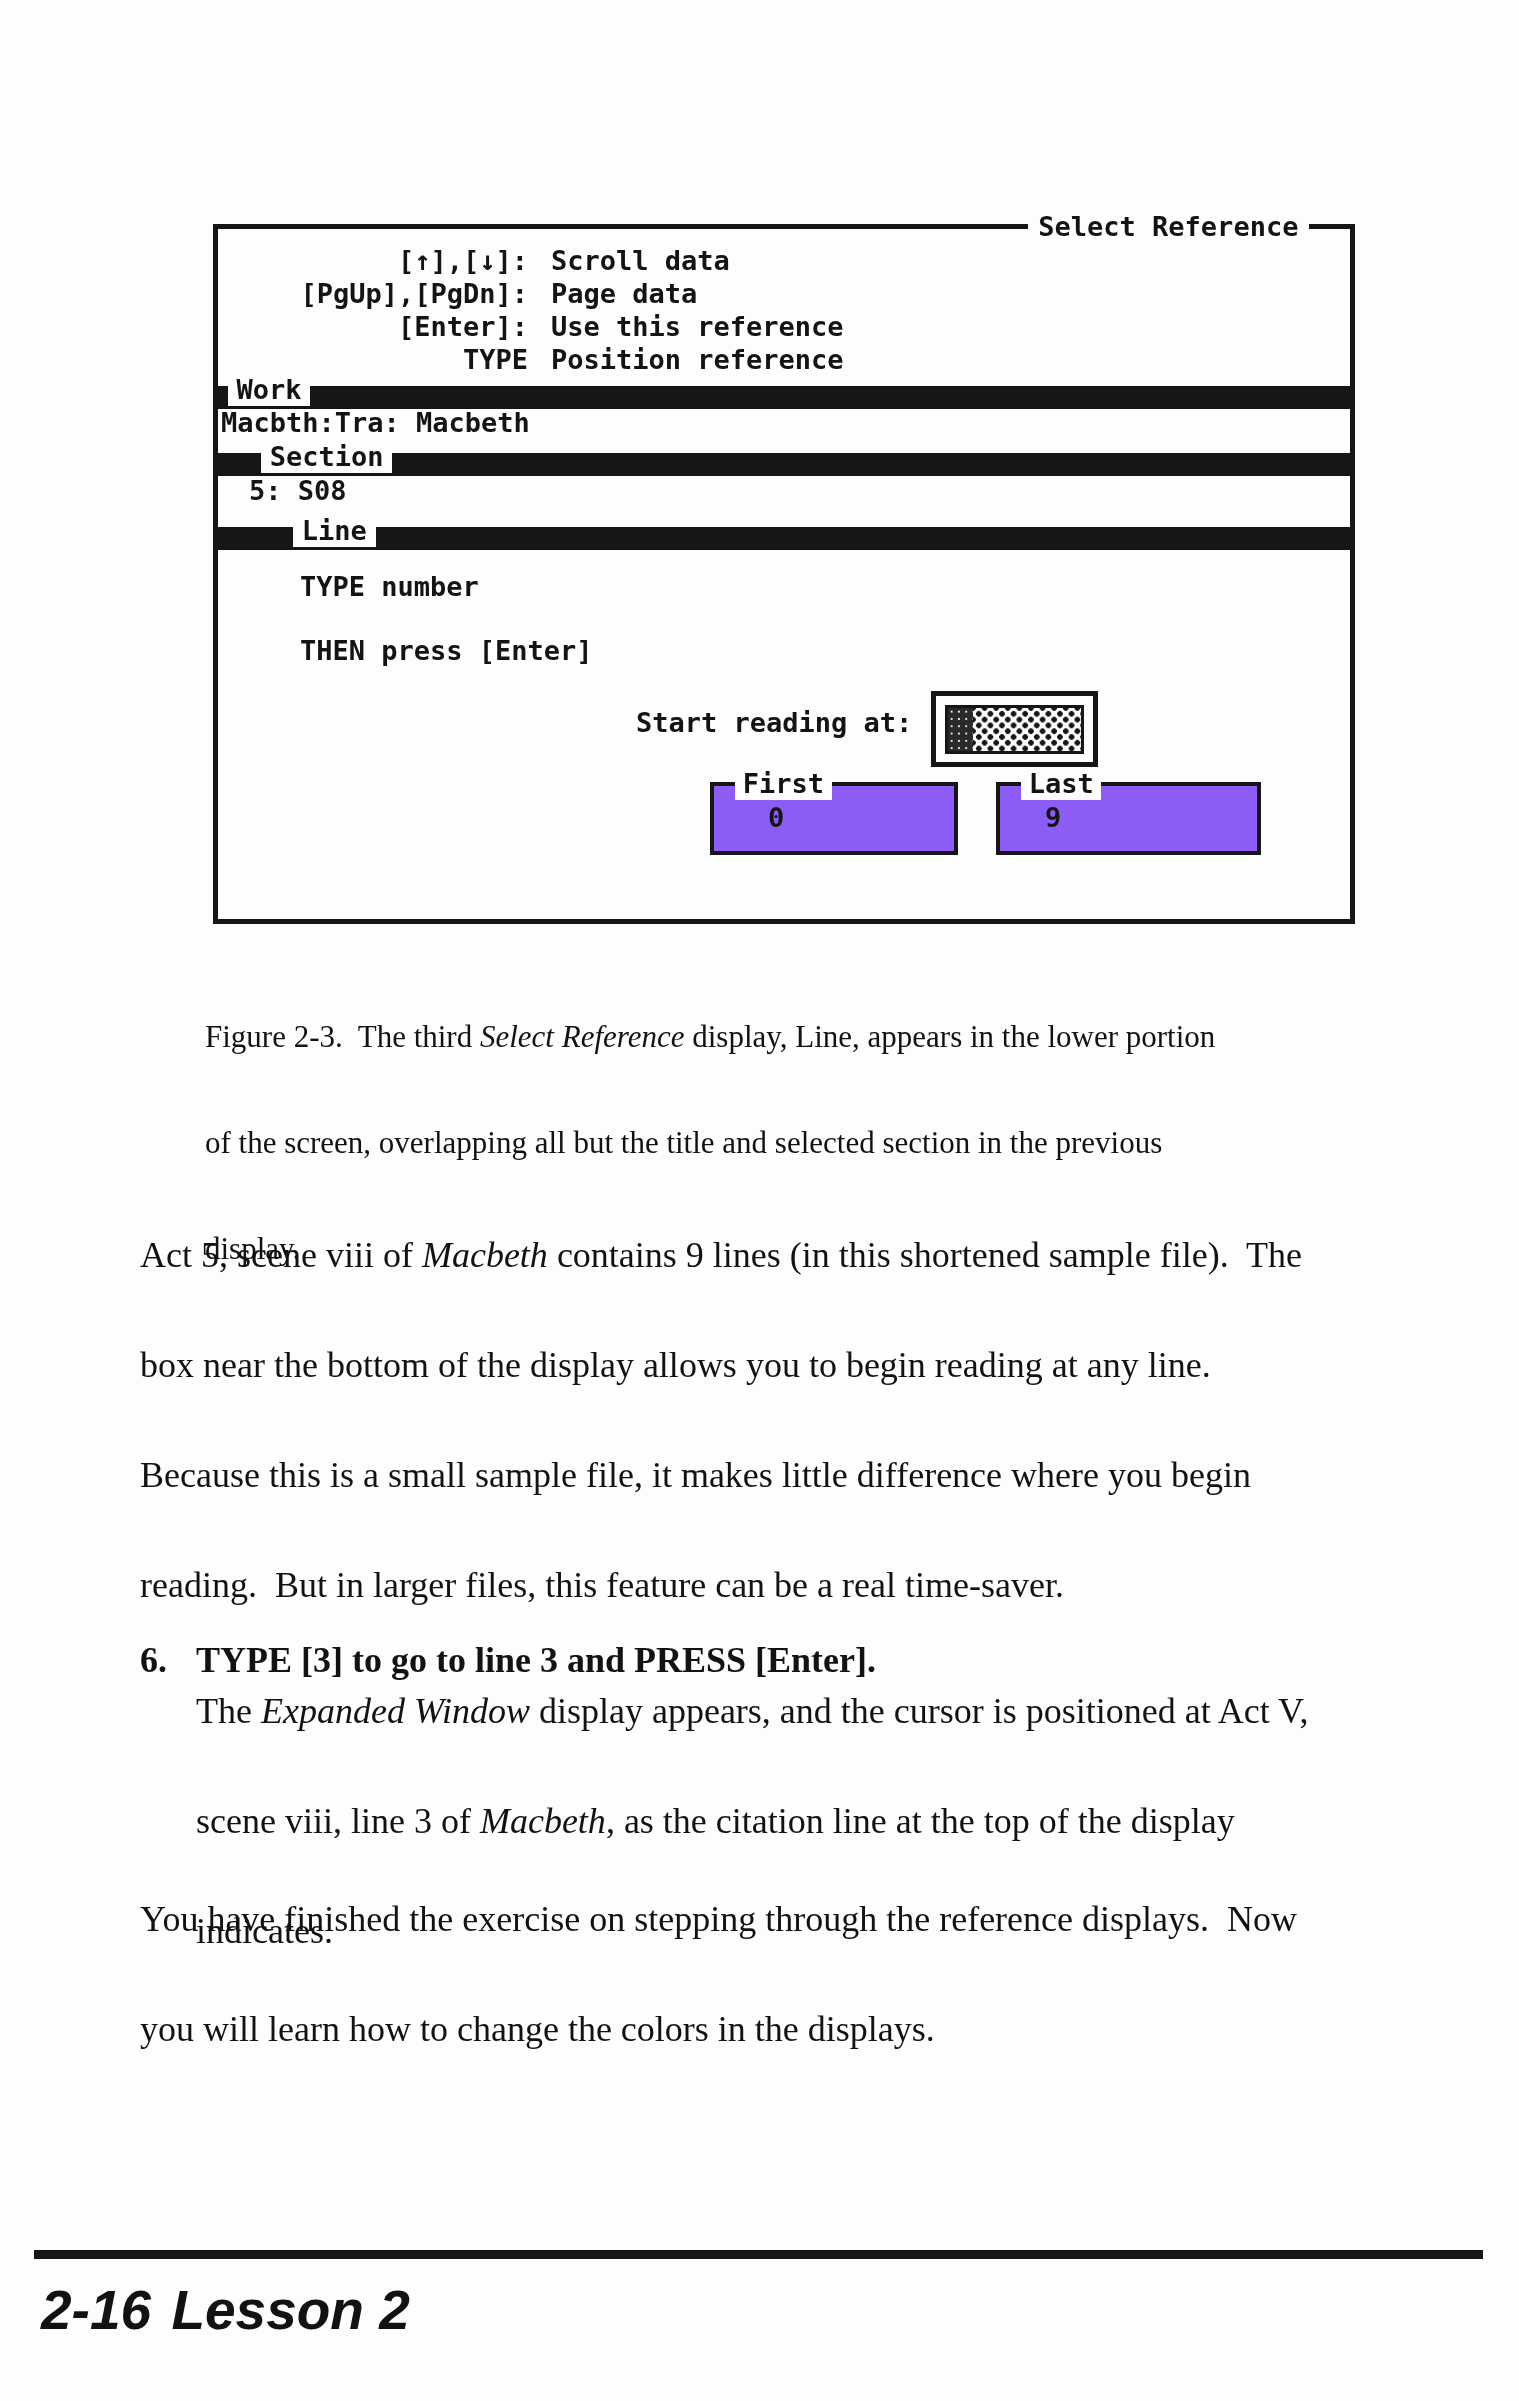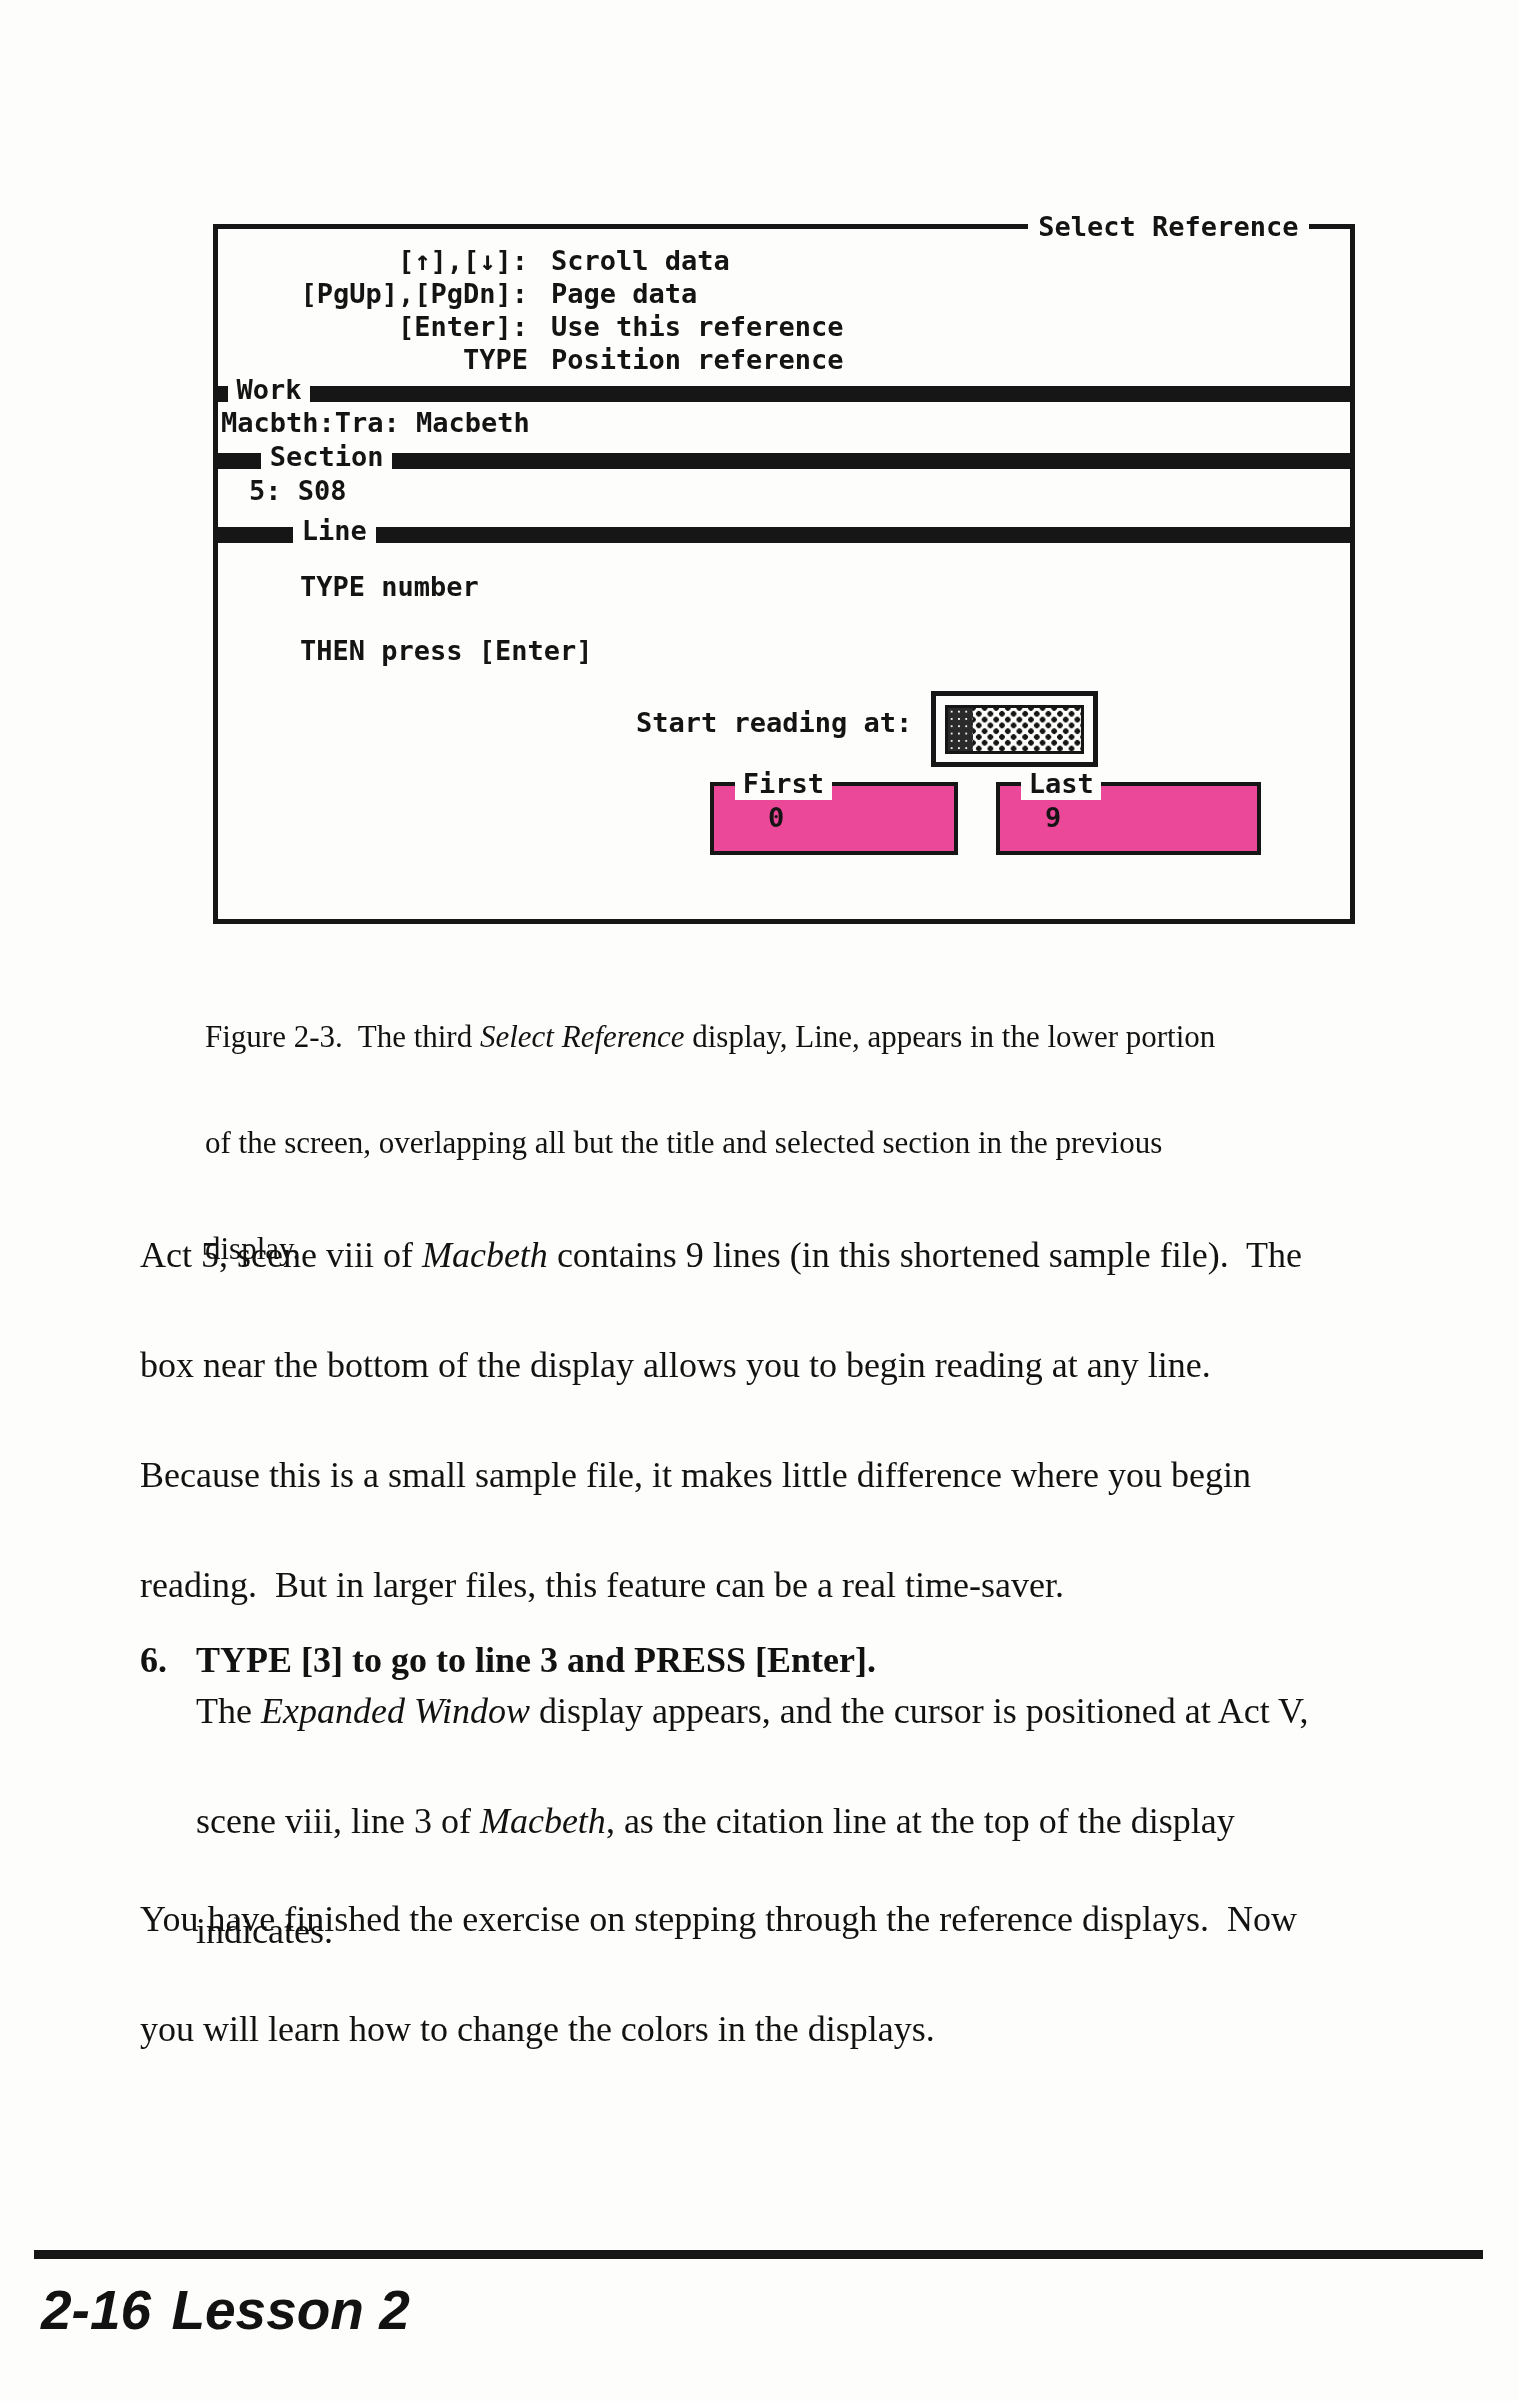--- a/index.html
+++ b/index.html
@@ -19,21 +19,21 @@
   }
   .dos-title {
     position:absolute; top:-19.4px; right:41px; background:#fdfdfb;
     padding:0 10.6px; white-space:nowrap;
   }
   .helpblock { position:absolute; top:14.5px; left:0; right:0; }
   .helprow { display:flex; height:33px; }
   .helprow .key { width:310px; text-align:right; white-space:pre; }
   .helprow .desc { margin-left:23px; white-space:pre; }
 
-  .divider { position:absolute; left:-1.9px; right:-1.9px; height:16px; background:#161616; }
+  .divider { position:absolute; left:-1.9px; right:-1.9px; height:23px; background:#161616; }
   .divider .lbl { position:absolute; top:-13.5px; background:#fdfdfb; padding:0 8.7px; white-space:nowrap; }
 
   .dosline { position:absolute; white-space:pre; }
 
   .srbox {
     position:absolute; left:713px; top:462px; width:167px; height:76px;
     border:5.8px solid #161616; display:flex; align-items:center; padding:0 8.7px;
     background:#fdfdfb;
   }
   .srfield { flex:1; display:flex; height:49px; border:3.9px solid #161616; }
@@ -46,21 +46,21 @@
     flex:1; background-color:#fdfdfb;
     background-image:
       radial-gradient(circle, #161616 32%, transparent 36%),
       radial-gradient(circle, #161616 32%, transparent 36%);
     background-size:11.6px 11.6px;
     background-position:0 0, 5.8px 5.8px;
   }
 
   .valbox {
     position:absolute; top:553px; height:73px;
-    border:4.8px solid #161616; background:#ec4899;text-align:center;
+    border:4.8px solid #161616; background:#8b5cf6;text-align:center;
   }
   .valbox .lbl { position:absolute; top:-19px; left:21px; background:#fdfdfb; padding:0 7.7px; white-space:nowrap; }
   .valbox .val { position:absolute; top:14.5px; white-space:pre; }
   .valbox-first { left:492px; width:248px; }
   .valbox-last  { left:778px; width:265px; }
   .valbox-first .val { left:54px; }
   .valbox-last  .val { left:45px; }
 
   
   .caption {

